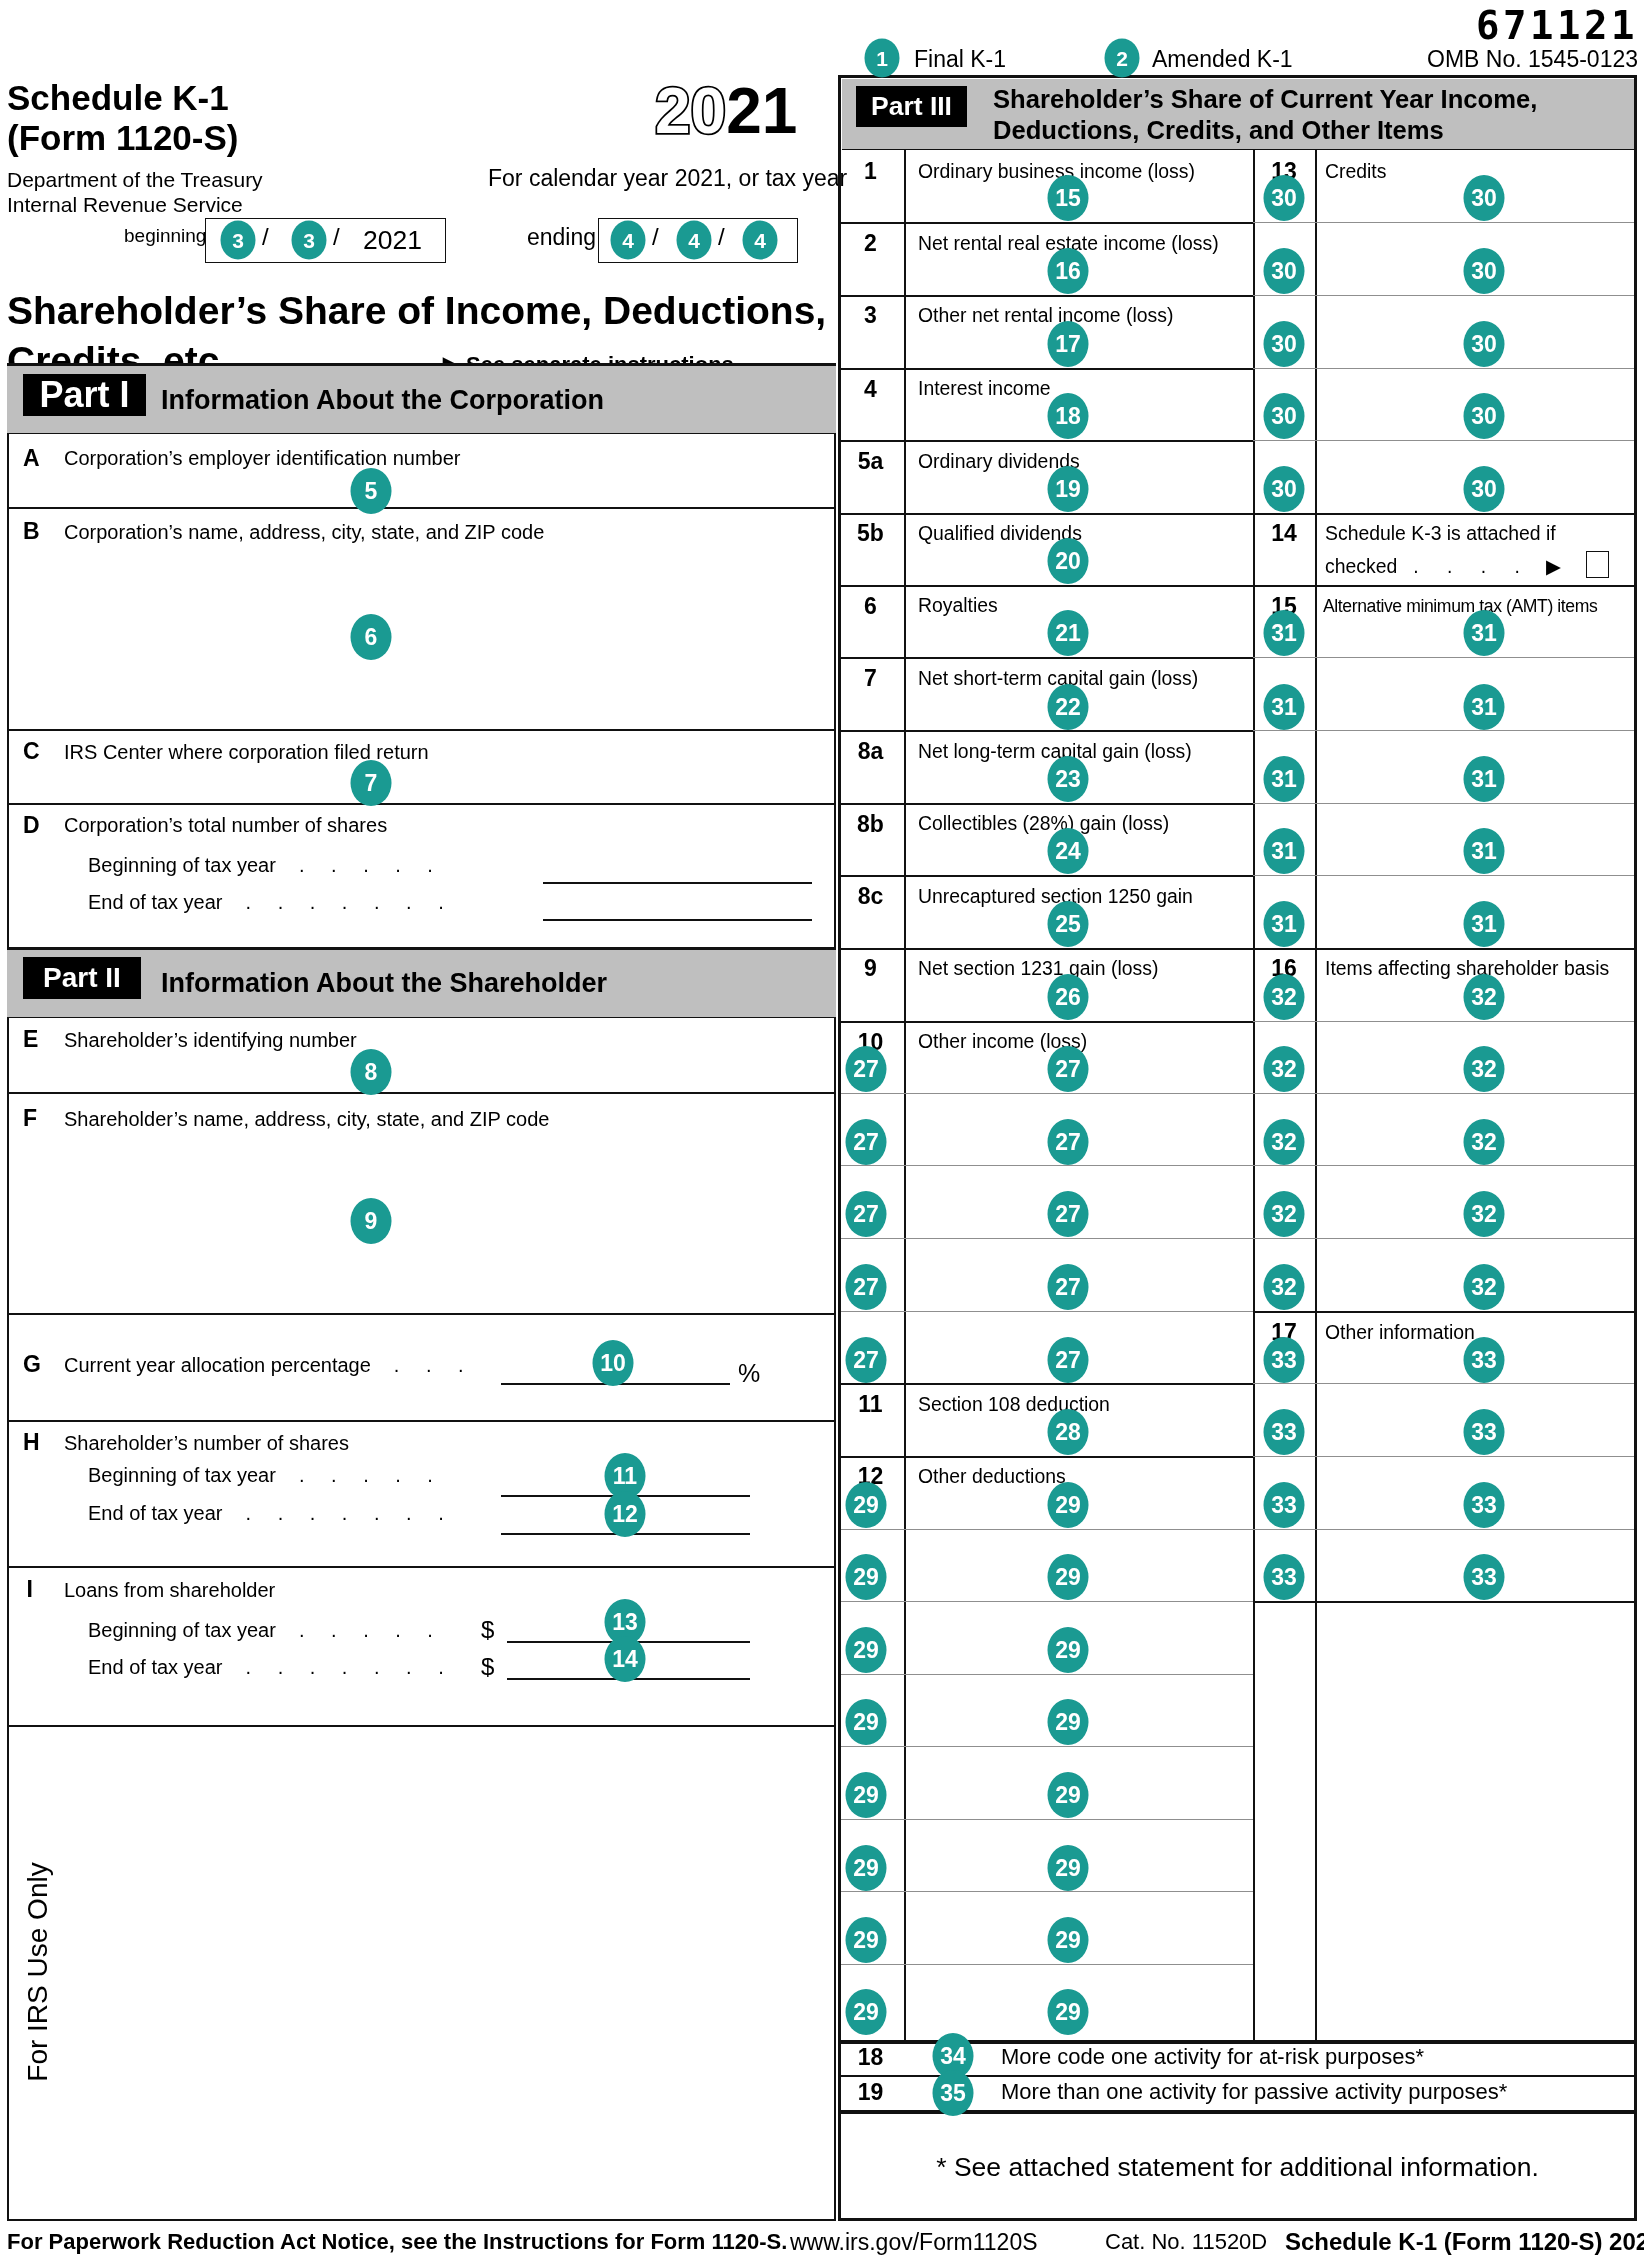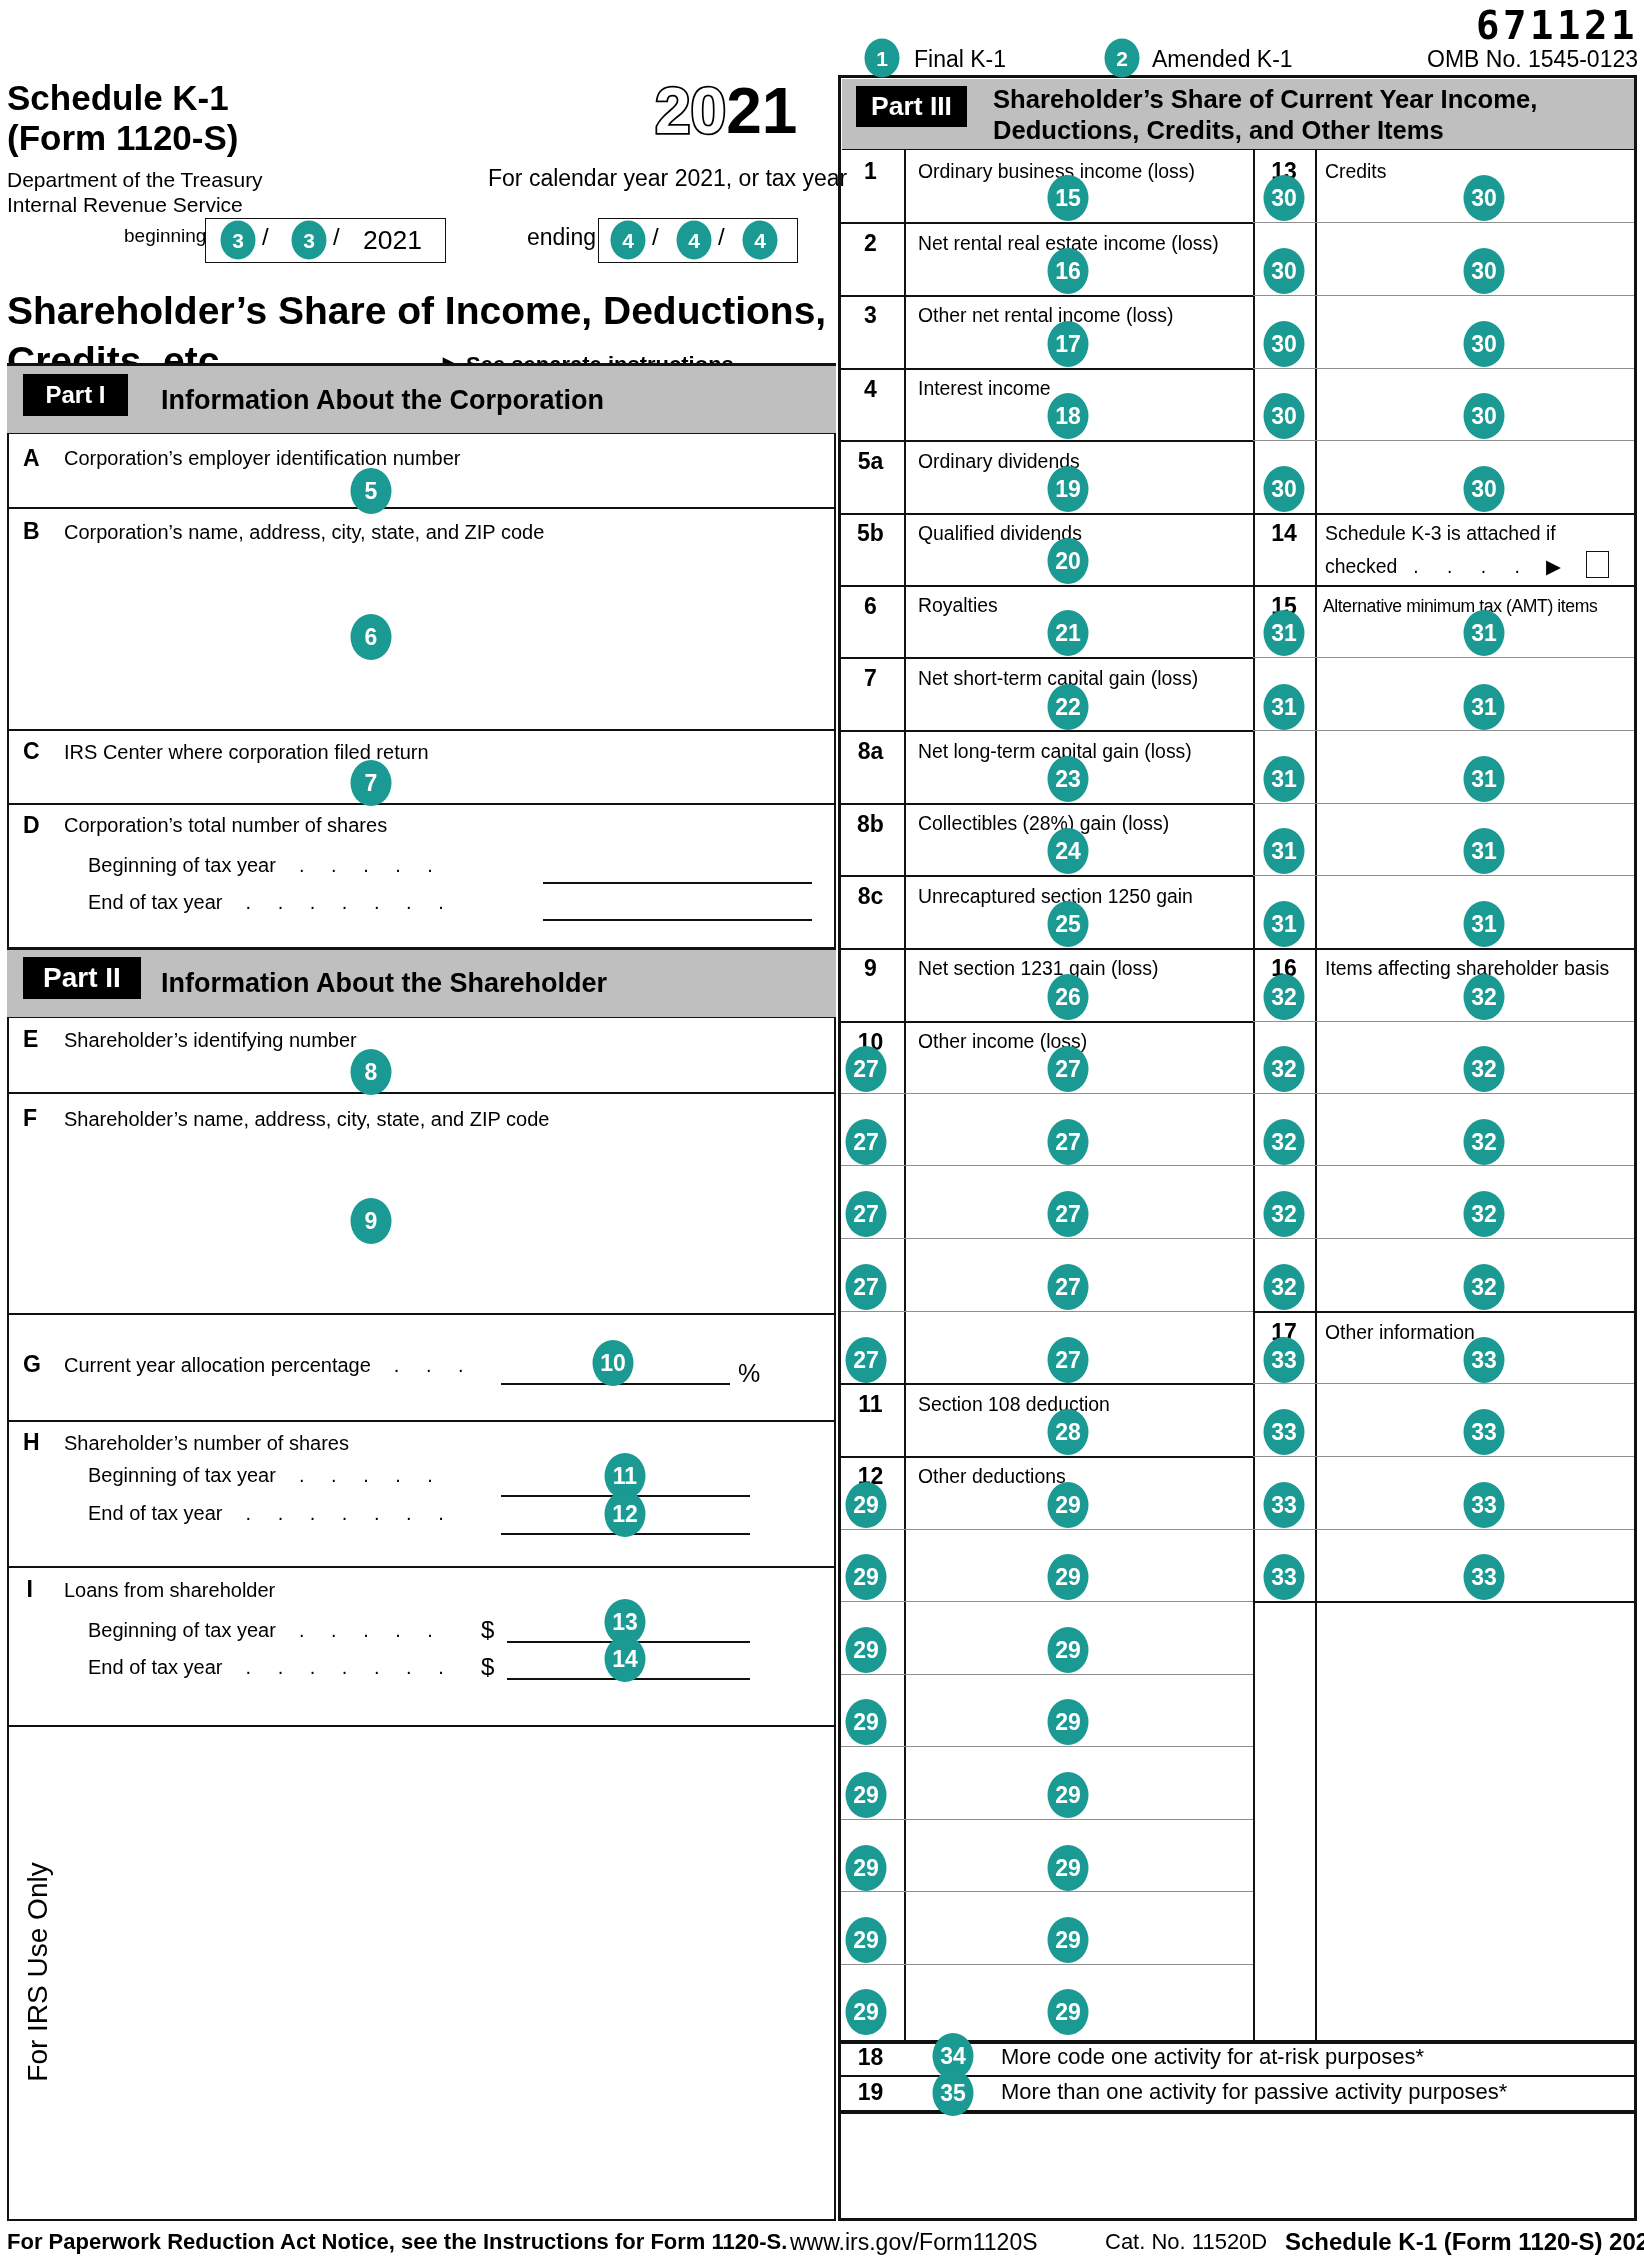--- a/index.html
+++ b/index.html
@@ -68,21 +68,21 @@
   <div class="t" style="left:718px;top:224px;font-size:24px">/</div>
   <div class="badge sm" style="left:760px;top:240px">4</div>
 
   <div class="t b" style="left:7px;top:289px;font-size:39px">Shareholder’s Share of Income, Deductions,</div>
   <div class="t b" style="left:7px;top:339px;font-size:39px">Credits, etc.</div>
   <div class="t b" style="left:443px;top:353px;font-size:22px">▶ See separate instructions.</div>
 
   <div class="obox" style="left:7px;top:363px;width:829px;height:1858px;border-width:2.6px"></div>
 
   <div class="bar" style="left:7px;top:363px;width:829px;height:71px"></div>
-  <div class="tag" style="left:23px;top:374px;width:105px;height:42px;font-size:24px">Part I</div>
+  <div class="tag" style="left:23px;top:374px;width:123px;height:42px;font-size:36px">Part I</div>
   <div class="t b z" style="left:161px;top:385px;font-size:27px">Information About the Corporation</div>
 
   <div class="t num" style="left:23px;top:446px">A</div>
   <div class="t lab" style="left:64px;top:447px">Corporation’s employer identification number</div>
   <div class="badge lg" style="left:371px;top:491px">5</div>
   <div class="hl" style="left:7px;top:507px;width:829px"></div>
 
   <div class="t num" style="left:23px;top:519px">B</div>
   <div class="t lab" style="left:64px;top:521px">Corporation’s name, address, city, state, and ZIP code</div>
   <div class="badge lg" style="left:371px;top:637px">6</div>
@@ -335,20 +335,21 @@
   <div class="badge lg" style="left:1284px;top:1577px">33</div>
   <div class="badge lg" style="left:1484px;top:1577px">33</div>
 
   <div class="t num" style="left:838px;top:2045px;width:65px">18</div>
   <div class="badge lg" style="left:953px;top:2056px">34</div>
   <div class="t" style="left:1001px;top:2045px;font-size:22px">More code one activity for at-risk purposes*</div>
   <div class="t num" style="left:838px;top:2080px;width:65px">19</div>
   <div class="badge lg" style="left:953px;top:2093px">35</div>
   <div class="t" style="left:1001px;top:2080px;font-size:22px">More than one activity for passive activity purposes*</div>
 
+  <div class="t" style="left:838px;top:2153px;width:799px;text-align:center;font-size:26.5px;white-space:nowrap">* See attached statement for additional information.</div>
 
   <div class="t b" style="left:7px;top:2230px;font-size:22px">For Paperwork Reduction Act Notice, see the Instructions for Form 1120-S.</div>
   <div class="t" style="left:790px;top:2230px;font-size:23px">www.irs.gov/Form1120S</div>
   <div class="t" style="left:1105px;top:2230px;font-size:22px">Cat. No. 11520D</div>
   <div class="t b" style="left:1285px;top:2229px;width:353px;text-align:right;font-size:24px">Schedule K-1 (Form 1120-S) 2021</div>
 
 </div>
 
 
 </body></html>

